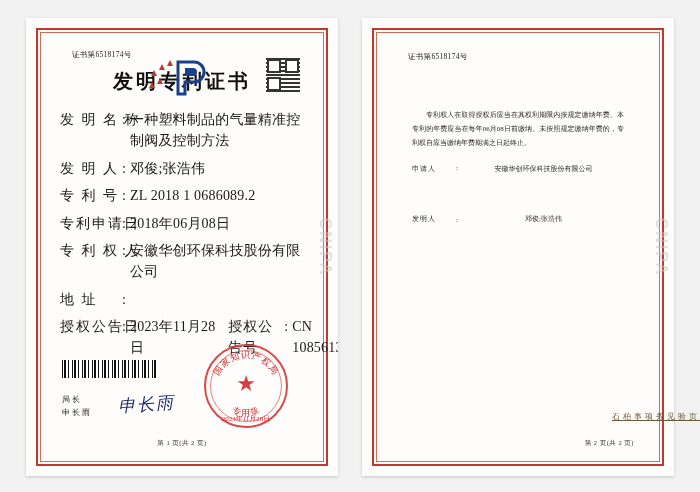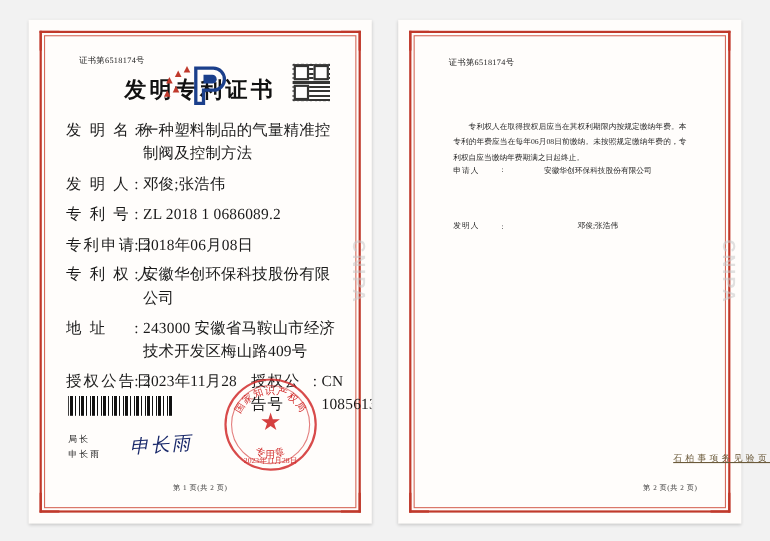--- a/index.html
+++ b/index.html
@@ -146,21 +146,21 @@
     font-size:7.5px;color:#222;margin-left:22px;margin-top:10px;letter-spacing:.3px;
   }
   .r-para{
     font-size:7px;color:#2a2a2a;line-height:2;text-align:justify;
     margin-top:46px;padding:0 26px;text-indent:14px;
   }
   .r-sub{
     font-size:7px;color:#2a2a2a;margin-top:34px;padding:0 26px;text-indent:14px;line-height:1.9;
   }
   .r-field{
-    display:flex;font-size:7px;color:#2a2a2a;margin-top:0;padding:0 26px;
+    display:flex;font-size:7px;color:#2a2a2a;margin-top:14px;padding:0 26px;
   }
   .r-field .k{width:44px;flex:none;letter-spacing:1px;}
   .r-field .c{width:7px;flex:none;}
   .r-field .v{flex:1;text-align:center;}
   .r-field2{
     display:flex;font-size:7px;color:#2a2a2a;margin-top:40px;padding:0 26px;align-items:flex-end;
   }
   .r-field2 .k{width:44px;flex:none;letter-spacing:1px;}
   .r-field2 .c{width:7px;flex:none;}
   .r-field2 .v{flex:1;text-align:center;}
@@ -241,21 +241,20 @@
           <span class="val">2018年06月08日</span>
         </div>
         <div class="row">
           <span class="lbl">专 利 权 人</span>
           <span class="colon">:</span>
           <span class="val">安徽华创环保科技股份有限公司</span>
         </div>
         <div class="row">
           <span class="lbl">地 址</span>
           <span class="colon">:</span>
-          <span class="val">243000 安徽省马鞍山市经济技术开发区梅山路409号</span>
         </div>
         <div class="row two">
           <span class="lbl">授权公告日</span>
           <span class="colon">:</span>
           <span class="val">
             <span class="seg1">2023年11月28日</span>
             <span class="lbl2">授权公告号</span>
             <span class="colon">:</span>
             <span>CN 108561376 B</span>
           </span>

